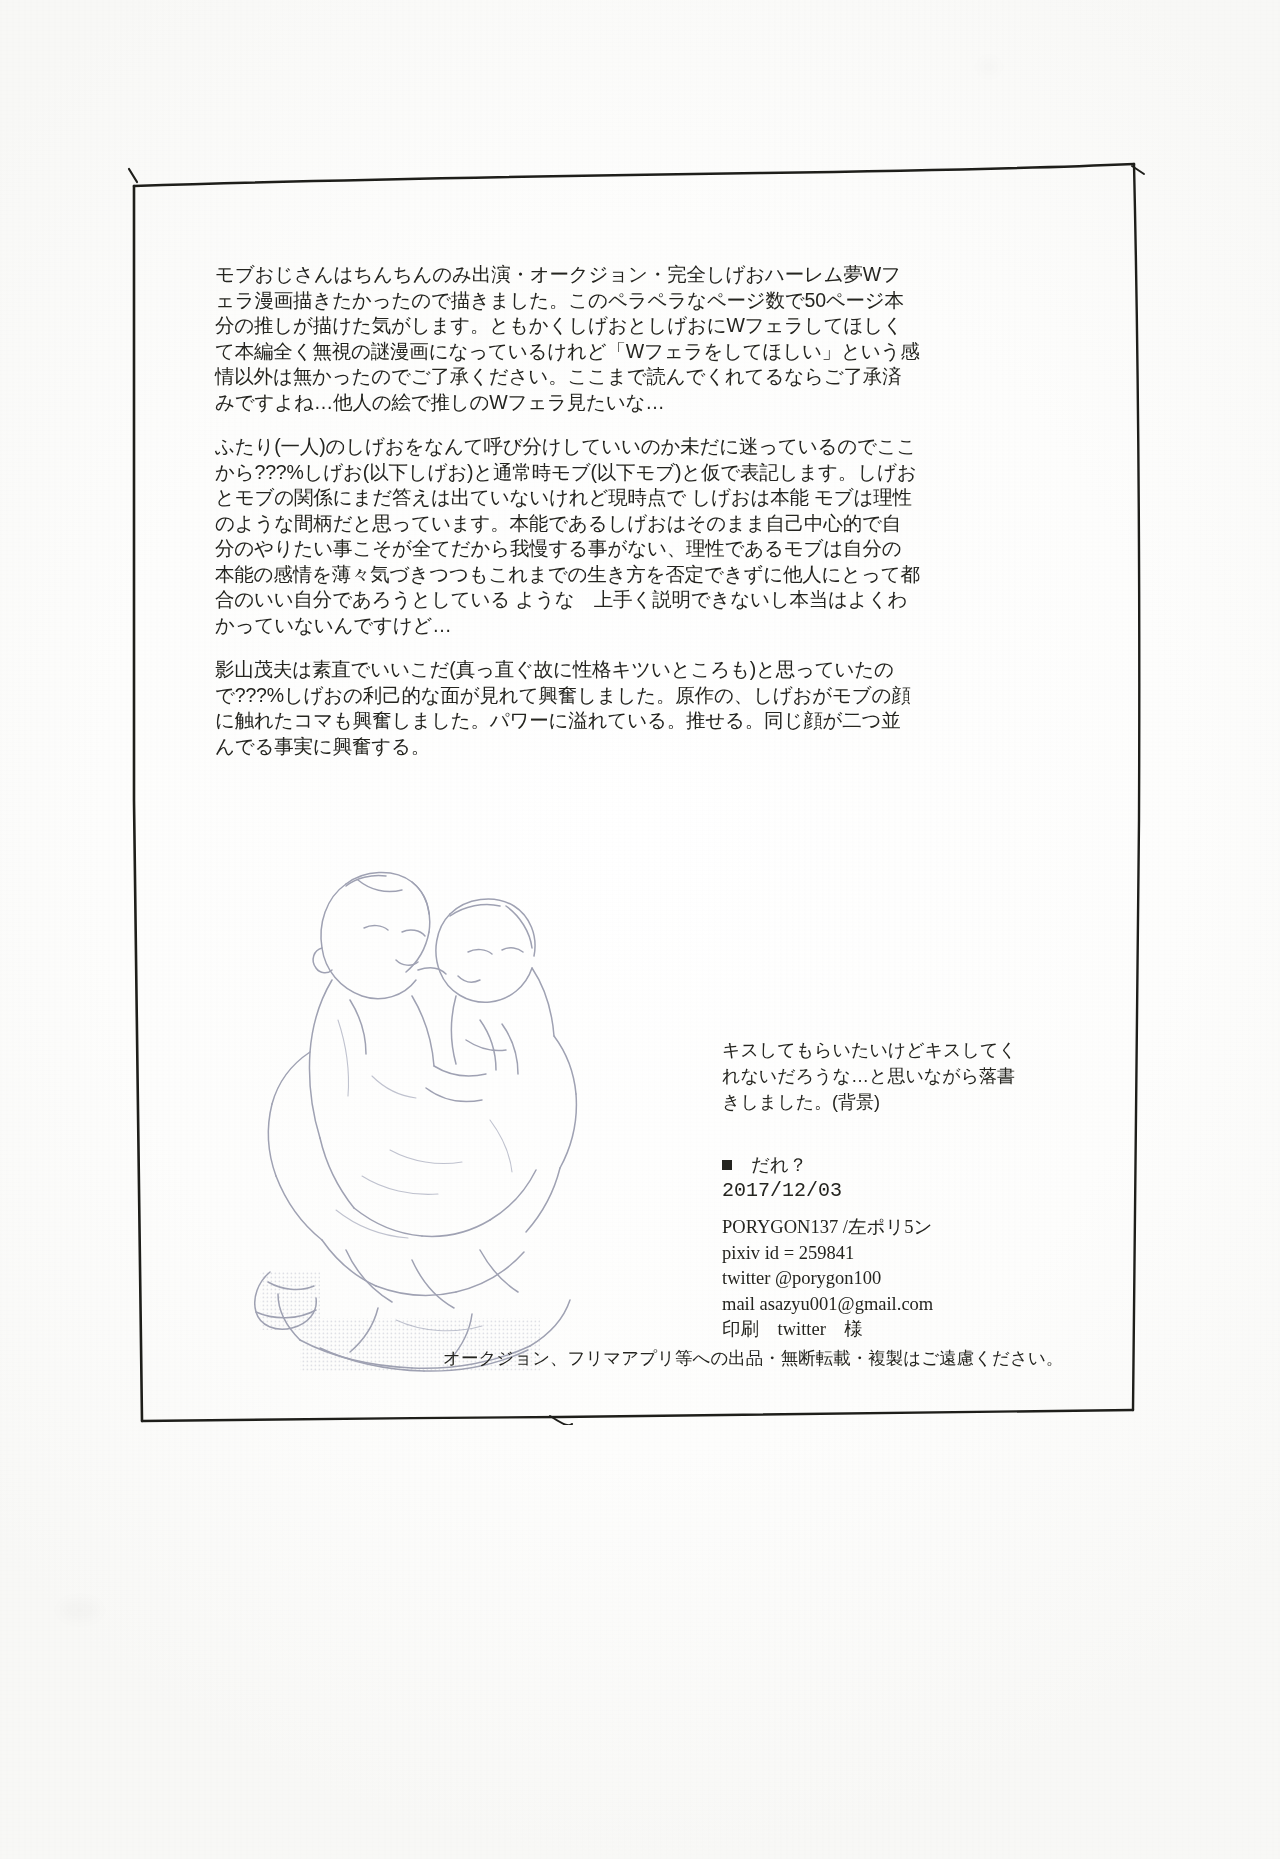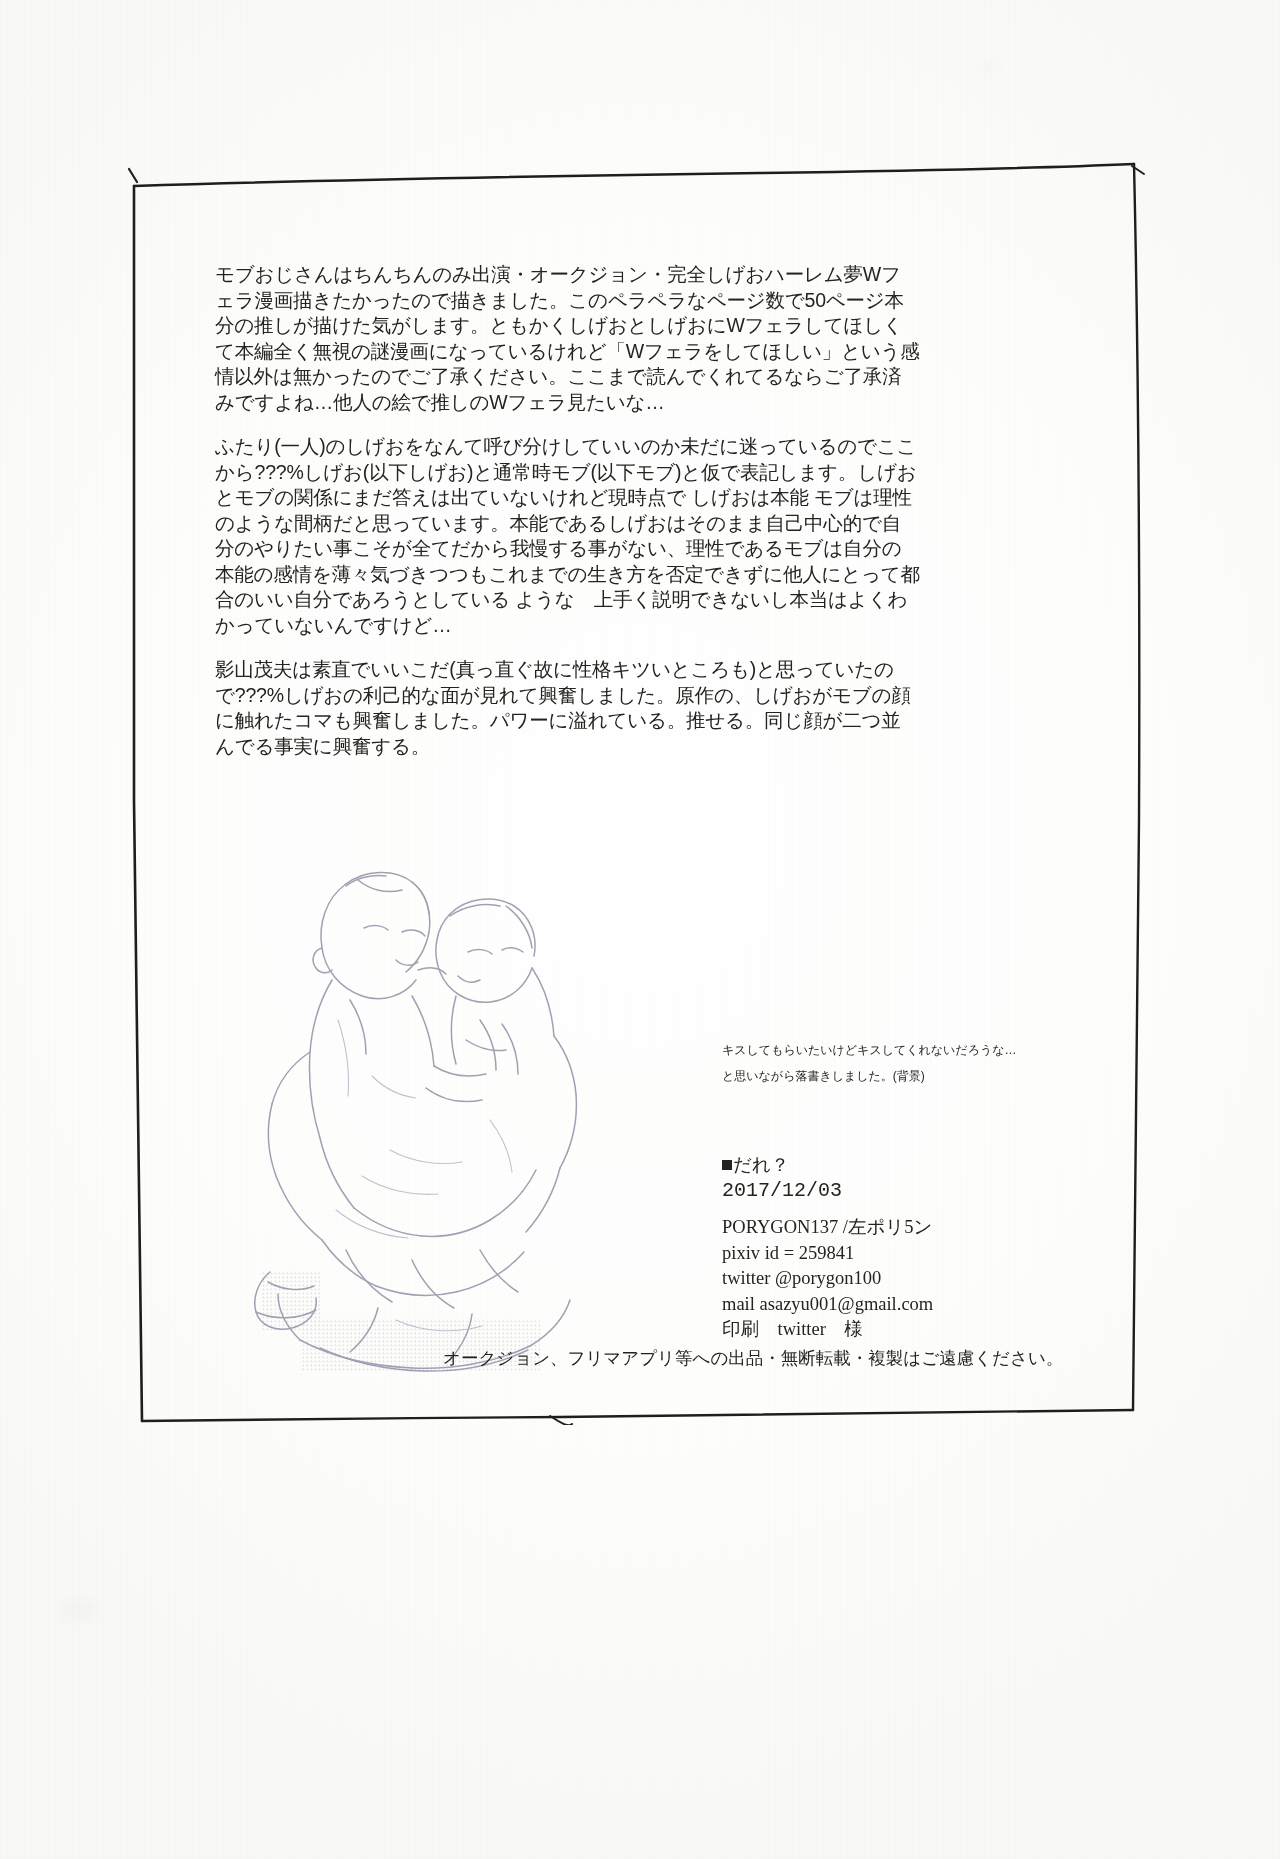--- a/index.html
+++ b/index.html
@@ -69,40 +69,40 @@
     opacity: 0.9;
   }
   .sketch svg { display: block; }
 
   
   .sketch-caption {
     position: absolute;
     left: 722px;
     top: 1037px;
     width: 300px;
-    font-size: 12px;
+    font-size: 18px;
     line-height: 26px;
     color: #24241f;
   }
 
   
   .colophon {
     position: absolute;
     left: 722px;
     top: 1152px;
     width: 330px;
     font-size: 18.5px;
     line-height: 25.5px;
     color: #24241f;
   }
   .colophon .row { white-space: nowrap; }
   .colophon .title-row {
     display: flex;
     align-items: center;
-    gap: 1px;
+    gap: 19px;
   }
   .sq {
     display: inline-block;
     width: 10px;
     height: 10px;
     background: #24241f;
   }
   .colophon .block-gap { height: 12px; }
   .mono-ish {
     font-family: Liberation Mono, monospace;

